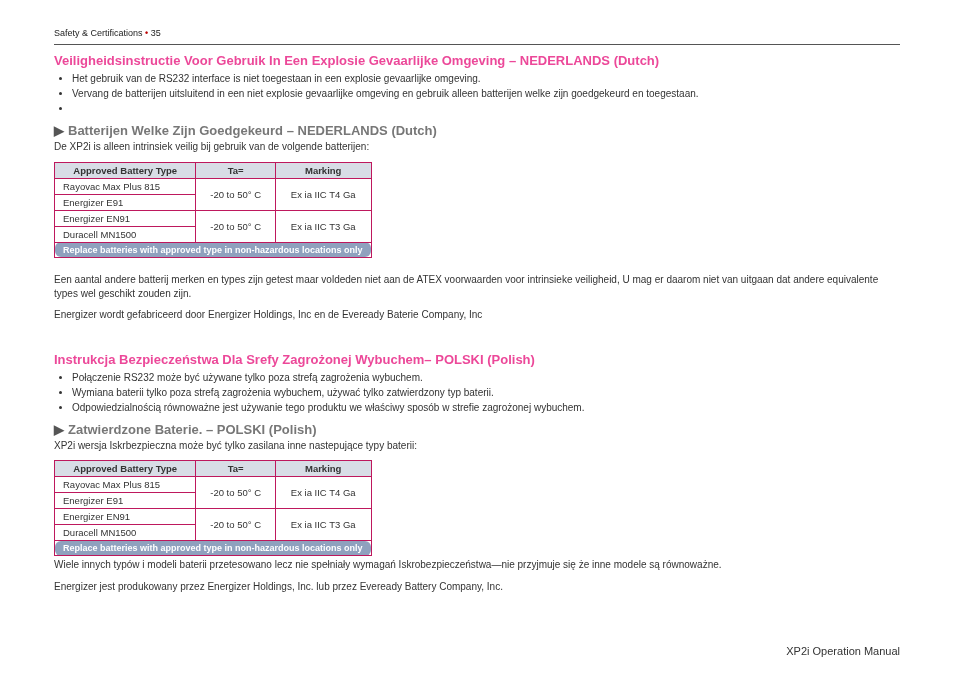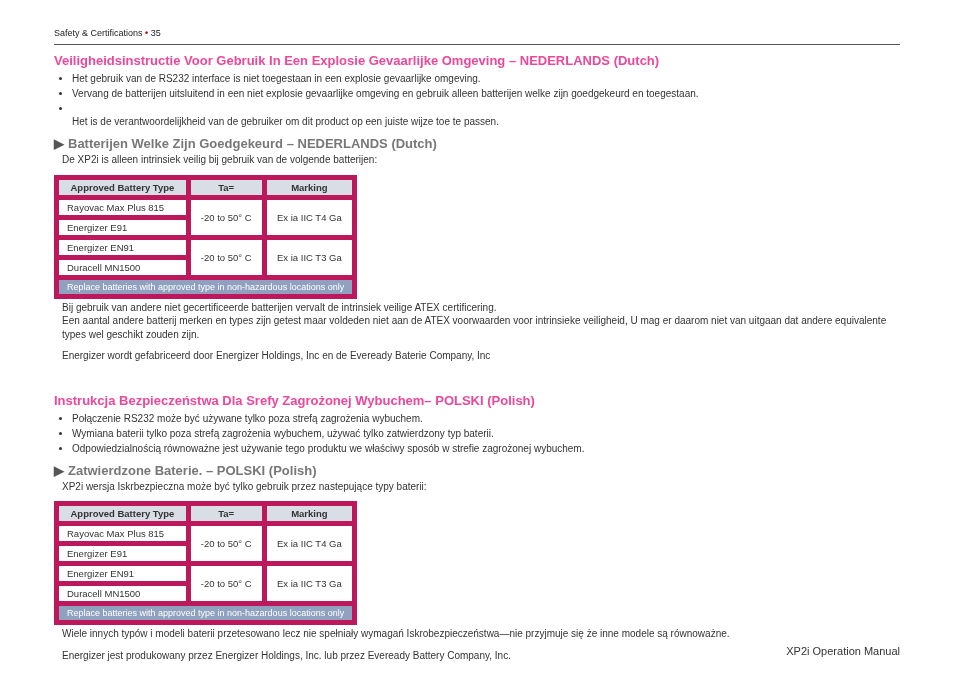--- a/index.html
+++ b/index.html
@@ -38,45 +38,46 @@
     margin: 2px 0;
     line-height: 1.3;
   }
   .sub-heading {
     font-size: 13px;
     font-weight: 600;
     color: #777;
     margin: 8px 0 2px 0;
   }
   .sub-heading .arrow { color: #555; margin-right: 4px; }
-  p.body { margin: 2px 0 8px 8px; line-height: 1.35; }
+  p.body { margin: 2px 0 8px 0; line-height: 1.35; }
   table.battery {
     border-collapse: collapse;
     margin: 4px 0 2px 0;
     font-size: 9.5px;
   }
   table.battery th, table.battery td {
-    border: 5px solid #be185d;
+    border: 1px solid #be185d;
     padding: 2px 8px;
     text-align: left;
     white-space: nowrap;
   }
   table.battery th {
     background: #d8dde6;
     font-weight: 600;
     text-align: center;
   }
   table.battery td.center { text-align: center; }
   .replace-row td {
     background: #8fa1be;
     color: #fff;
-    font-weight: 400;
+    font-weight: 700;
     font-size: 9px;
     text-align: left;
     padding: 3px 8px;
+    border-radius: 6px;
   }
   .footer {
     position: absolute;
     bottom: 18px;
     right: 54px;
     font-size: 11px;
     color: #333;
   }
   .section-gap { height: 14px; }
 </style>
@@ -89,21 +90,20 @@
   <span>35</span>
 </div>
 <hr class="rule">
 
 <h2 class="section-title">Veiligheidsinstructie Voor Gebruik In Een Explosie Gevaarlijke Omgeving – NEDERLANDS (Dutch)</h2>
 <ul class="bullets">
   <li>Het gebruik van de RS232 interface is niet toegestaan in een explosie gevaarlijke omgeving.</li>
   <li>Vervang de batterijen uitsluitend in een niet explosie gevaarlijke omgeving en gebruik alleen batterijen welke zijn goedgekeurd en toegestaan.</li>
   <li>
     <br>
-    <span>Het is de verantwoordelijkheid van de gebruiker om dit product op een juiste wijze toe te passen.</span>
   </li>
 </ul>
 
 <div class="sub-heading">
   <span class="arrow">▶</span><span>Batterijen Welke Zijn Goedgekeurd – NEDERLANDS (Dutch)</span>
 </div>
 <p class="body">De XP2i is alleen intrinsiek veilig bij gebruik van de volgende batterijen:</p>
 
 <table class="battery">
   <tbody>
@@ -128,38 +128,38 @@
   <tr>
         <td>Duracell MN1500</td>
       </tr>
   <tr class="replace-row">
     <td colspan="3">Replace batteries with approved type in non-hazardous locations only</td>
   </tr>
 </tbody>
   </table>
 
 <p class="body">
-  <span>Bij gebruik van andere niet gecertificeerde batterijen vervalt de intrinsiek veilige ATEX certificering.</span><br>
+  <br>
   <span>Een aantal andere batterij merken en types zijn getest maar voldeden niet aan de ATEX voorwaarden voor intrinsieke veiligheid, U mag er daarom niet van uitgaan dat andere equivalente types wel geschikt zouden zijn.</span>
 </p>
 <p class="body">Energizer wordt gefabriceerd door Energizer Holdings, Inc en de Eveready Baterie Company, Inc</p>
 
 <div class="section-gap"></div>
 
 <h2 class="section-title">Instrukcja Bezpieczeństwa Dla Srefy Zagrożonej Wybuchem– POLSKI (Polish)</h2>
 <ul class="bullets">
   <li>Połączenie RS232 może być używane tylko poza strefą zagrożenia wybuchem.</li>
   <li>Wymiana baterii tylko poza strefą zagrożenia wybuchem, używać tylko zatwierdzony typ baterii.</li>
   <li>Odpowiedzialnością równoważne jest używanie tego produktu we właściwy sposób w strefie zagrożonej wybuchem.</li>
 </ul>
 
 <div class="sub-heading">
   <span class="arrow">▶</span><span>Zatwierdzone Baterie. – POLSKI (Polish)</span>
 </div>
-<p class="body">XP2i wersja Iskrbezpieczna może być tylko gebruik przez nastepujące typy baterii:</p>
+<p class="body">XP2i wersja Iskrbezpieczna może być tylko zasilana inne nastepujące typy baterii:</p>
 
 <table class="battery">
   <tbody>
       <tr>
     <th>Approved Battery Type</th>
     <th>Ta=</th>
     <th>Marking</th>
   </tr>
   <tr>
     <td>Rayovac Max Plus 815</td>

